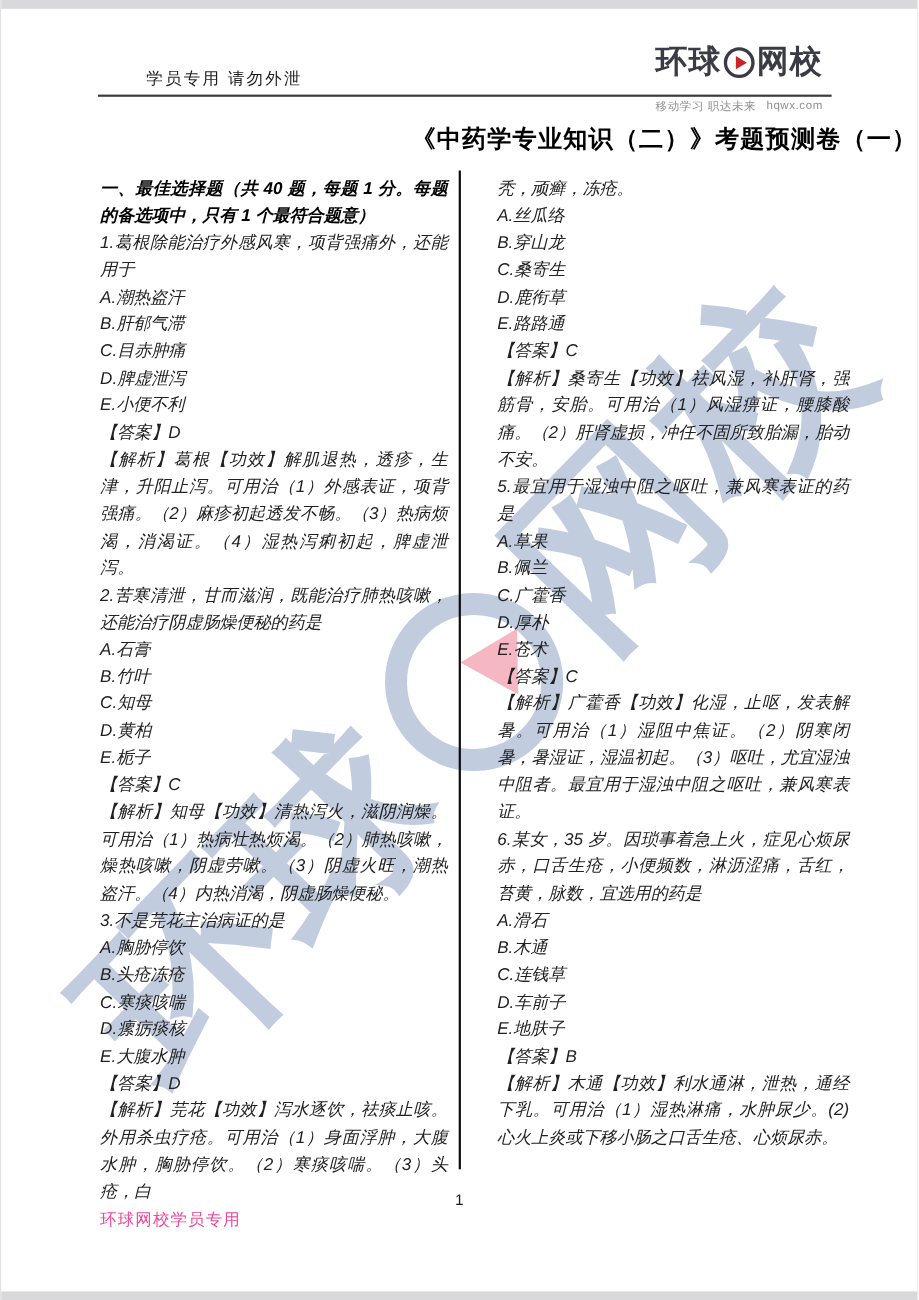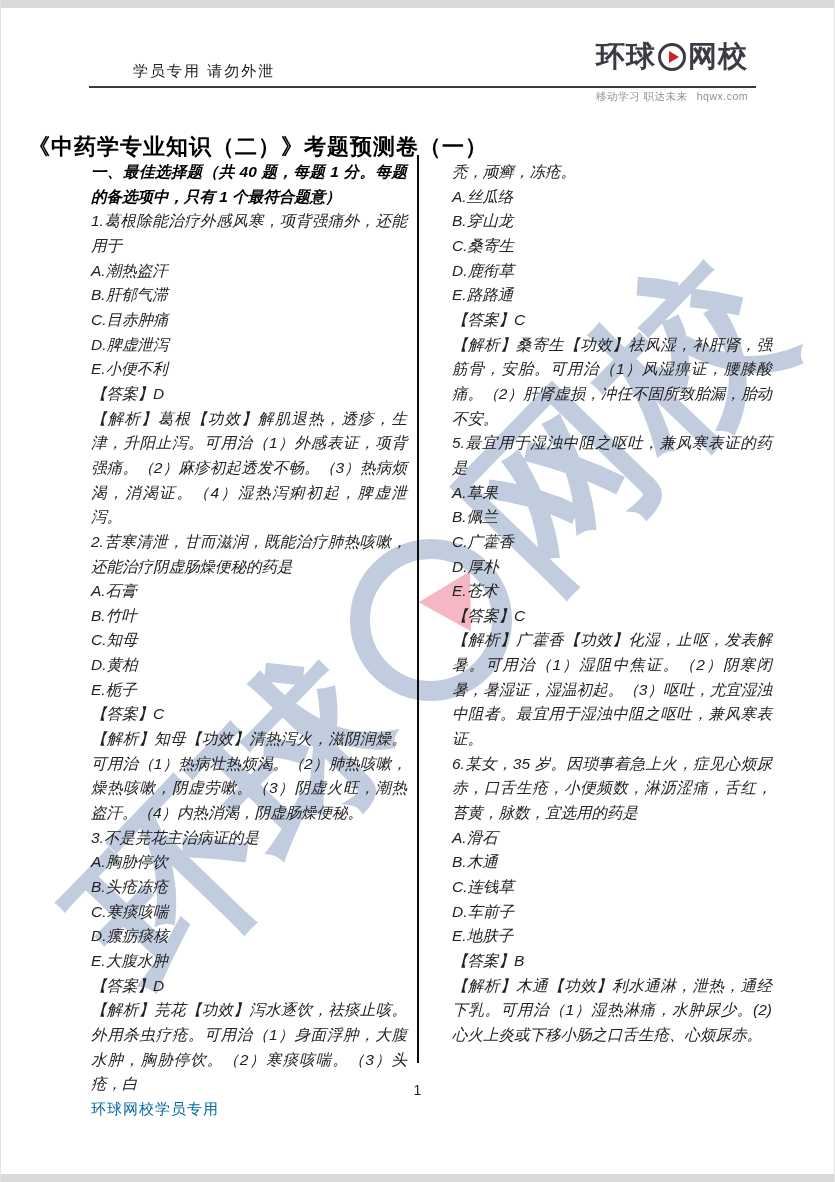--- a/index.html
+++ b/index.html
@@ -44,24 +44,23 @@
     border-top:6px solid transparent;border-bottom:6px solid transparent;
   }
   .logo-tagline{
     position:absolute;top:90px;left:595px;width:152px;
     font-size:10.5px;color:#8f8f8f;letter-spacing:0.5px;
     display:flex;justify-content:space-between;white-space:nowrap;
   }
 
   
   .page-title{
-    position:absolute;left:0;right:0;top:132px;
-    text-align:left;font-size:22px;font-weight:bold;color:#000;
+    position:absolute;left:0;right:0;top:112px;
+    text-align:right;font-size:22px;font-weight:bold;color:#000;
     letter-spacing:1px;
-    margin-left:27px;
   }
 
   
   .watermark{
     position:absolute;left:-120px;top:505px;width:1100px;height:230px;
     display:flex;align-items:center;justify-content:center;gap:14px;
     transform:rotate(-46deg);
     opacity:0.42;z-index:1;pointer-events:none;
   }
   .wm-text{
@@ -91,21 +90,21 @@
   }
   .col p.bold{font-weight:bold;color:#000;}
   .divider{
     position:absolute;left:416px;top:155px;width:2px;height:908px;
     background:#0c0c0c;z-index:2;
   }
 
   
   .footer-note{
     position:absolute;left:90px;top:1100px;
-    font-size:15px;color:#0369a1;z-index:2;letter-spacing:1px;
+    font-size:15px;color:#ec4899;z-index:2;letter-spacing:1px;
   }
   .page-number{
     position:absolute;left:0;right:0;top:1082px;text-align:center;
     font-size:14px;color:#1f1f1f;z-index:2;
   }
 </style>
 </head>
 <body>
 
 <div class="page">

